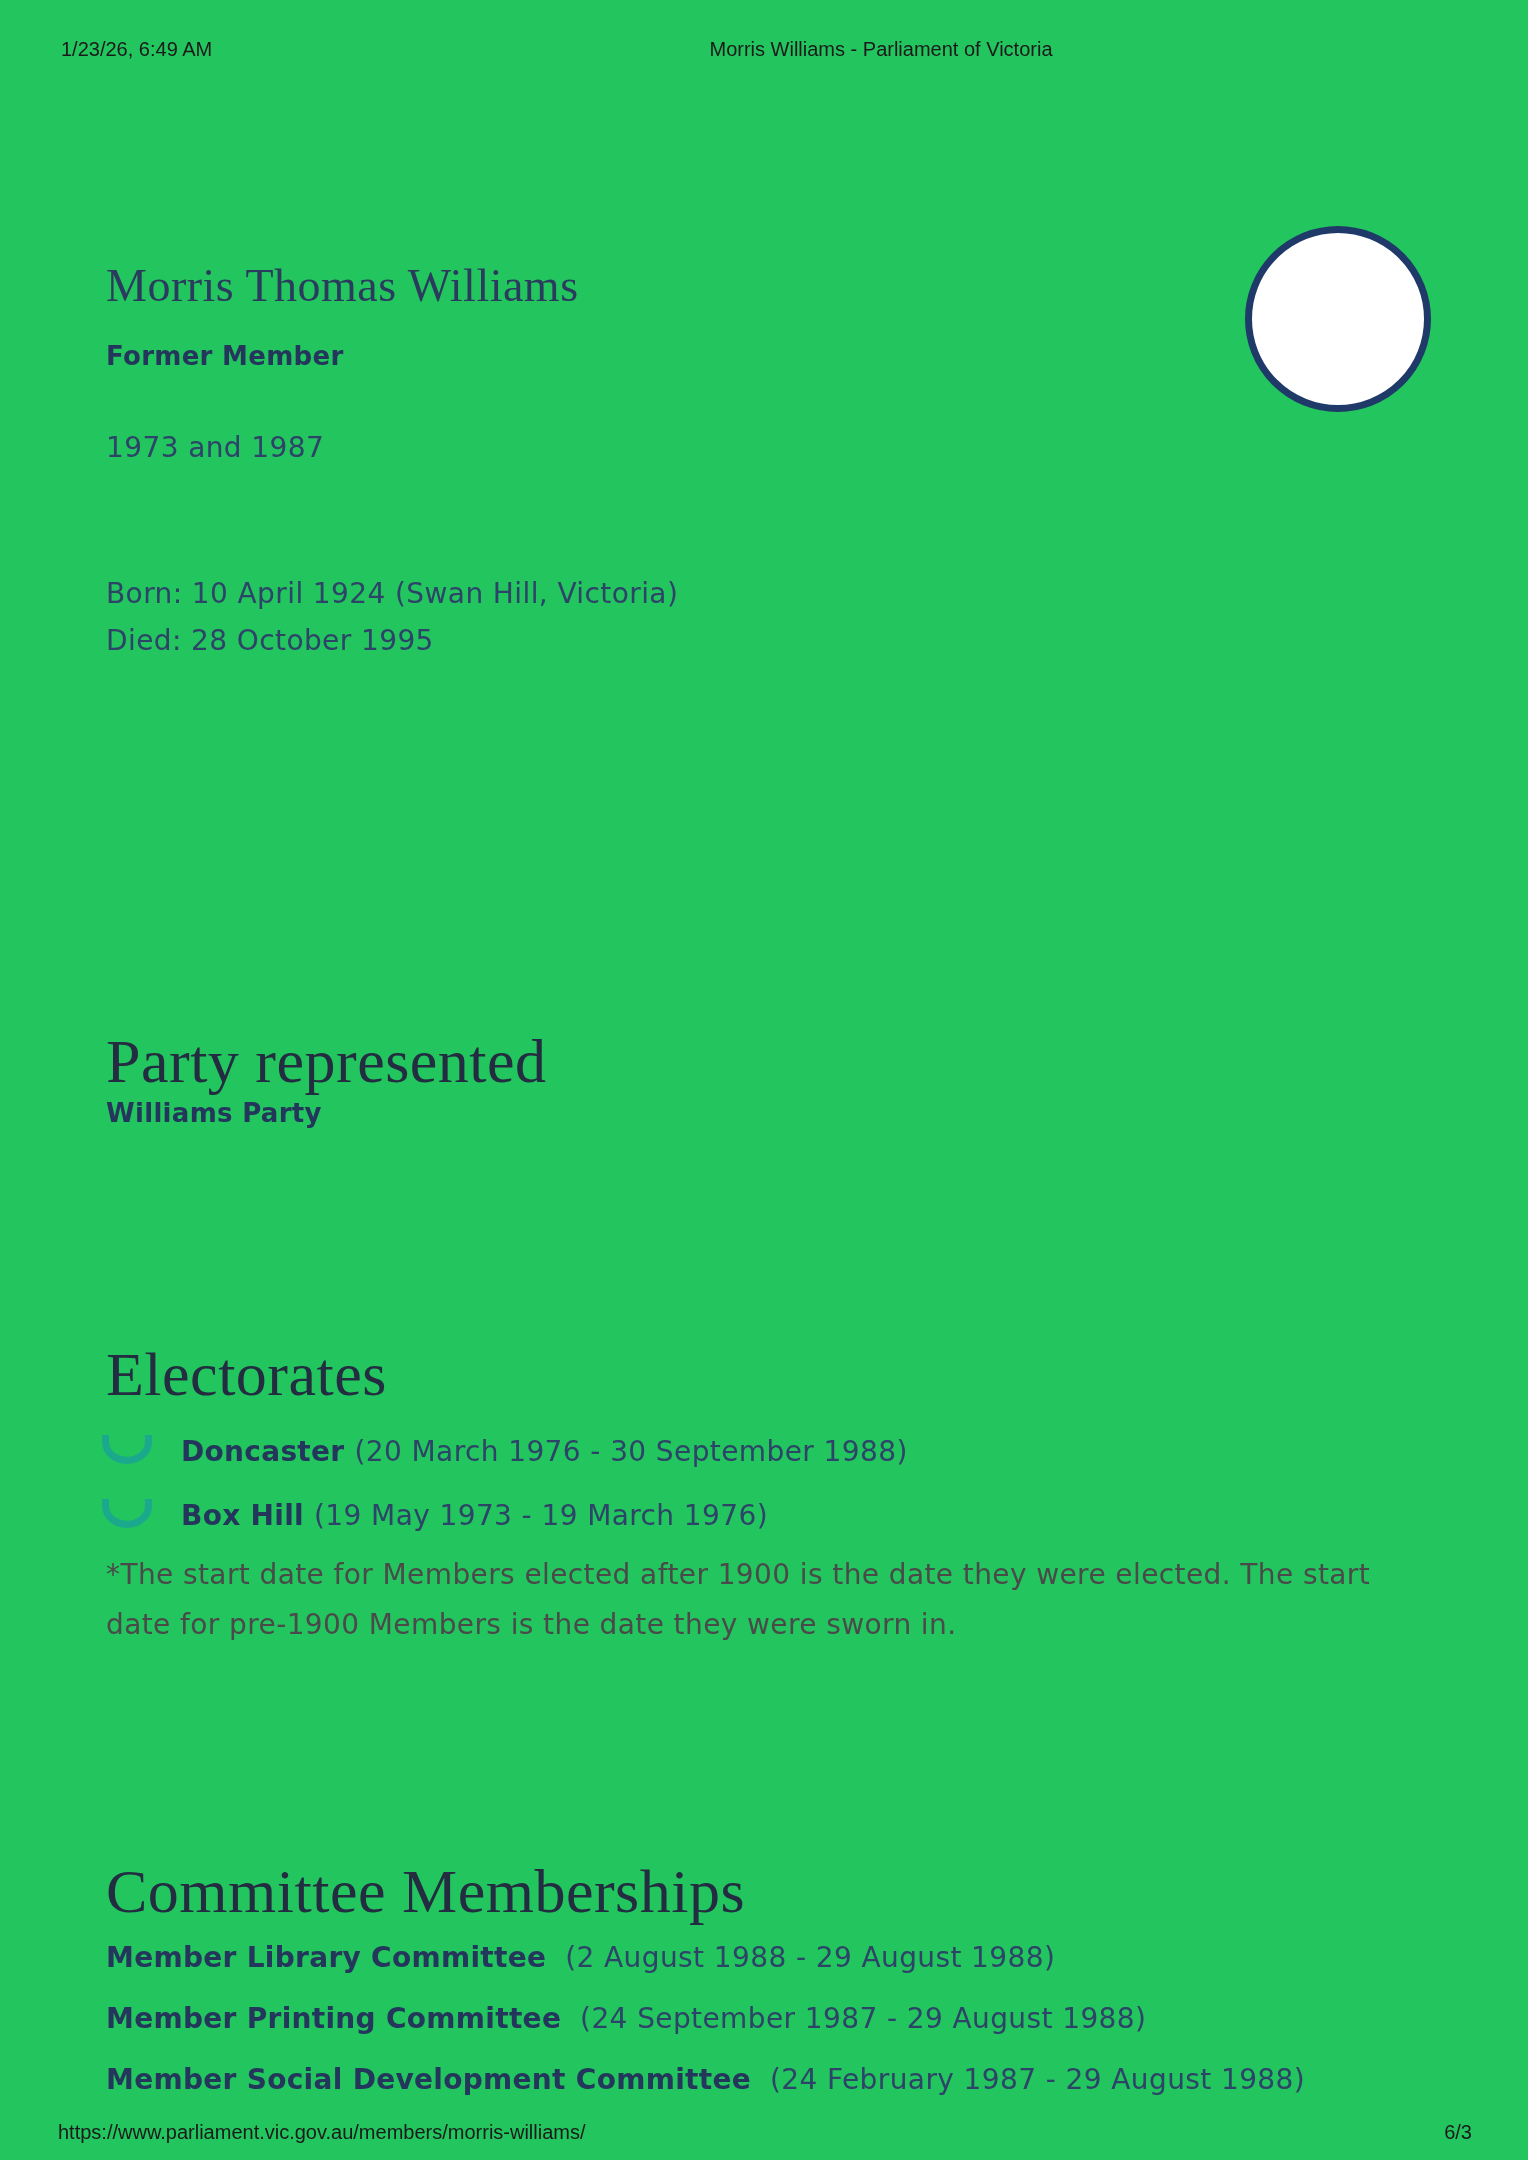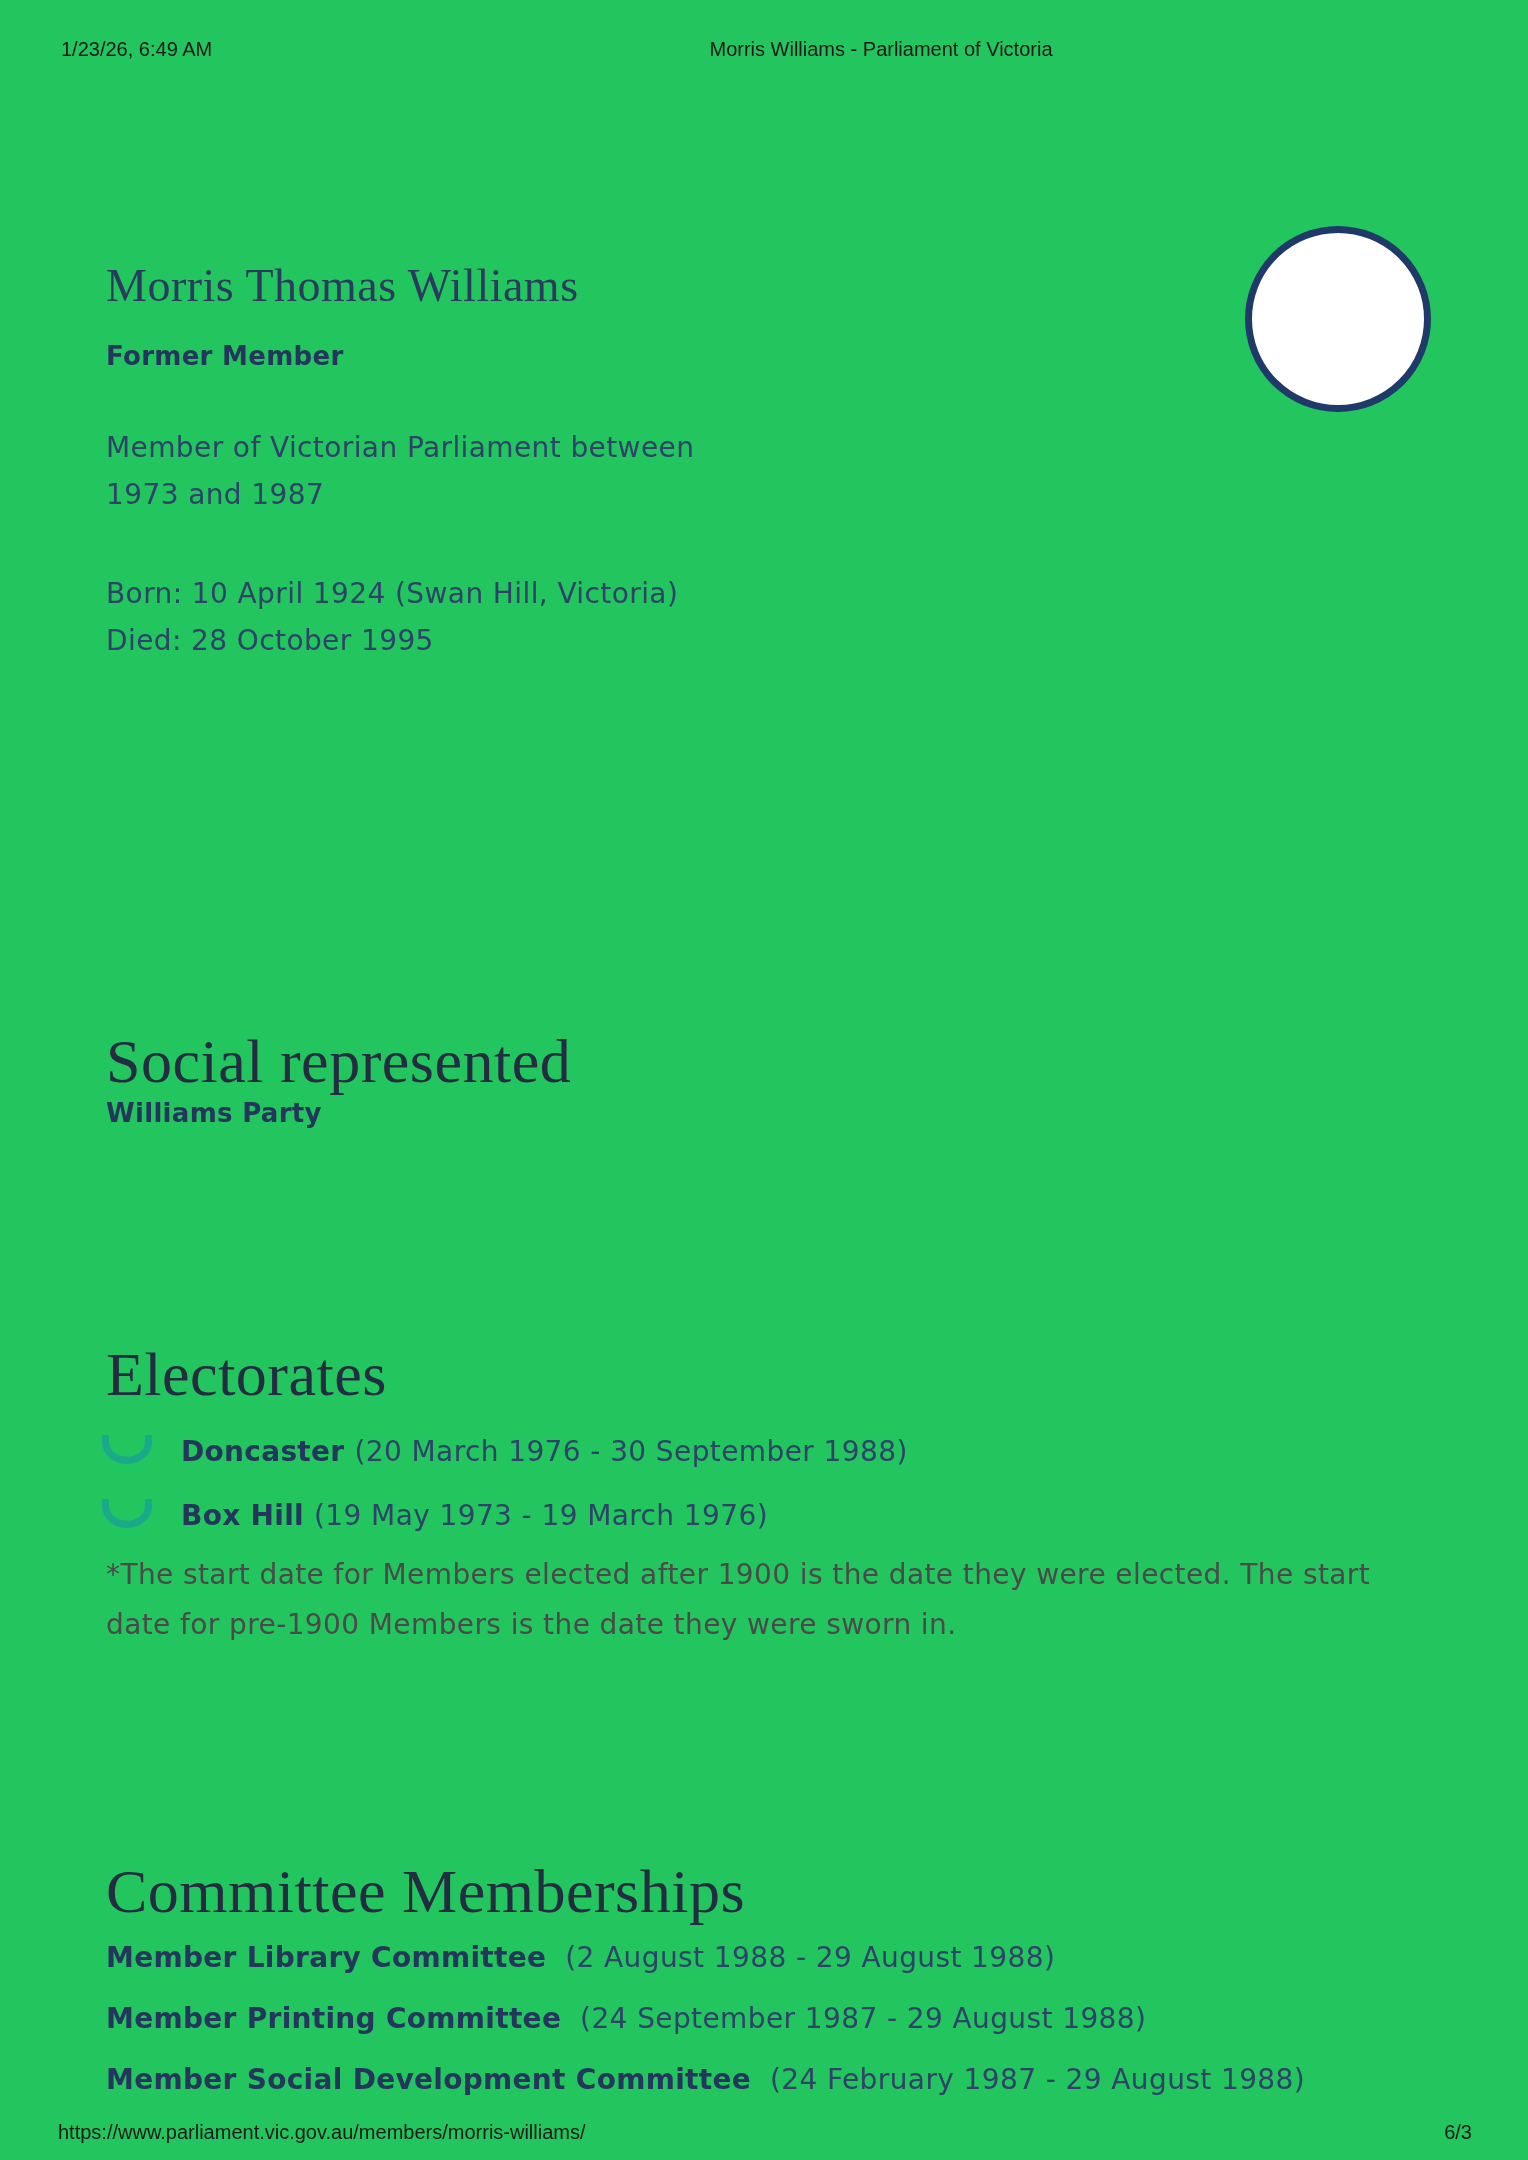--- a/index.html
+++ b/index.html
@@ -109,30 +109,29 @@
 
   <div class="print-meta ph-date">1/23/26, 6:49 AM</div>
   <div class="print-meta ph-title">Morris Williams - Parliament of Victoria</div>
 
   <h1 class="member-name">Morris Thomas Williams</h1>
   <div class="portrait-circle"></div>
 
   <div class="bold-navy lbl-former">Former Member</div>
 
   <div class="body-par par-summary">
-    <span class="line">Member of Victorian Parliament between</span>
     <span class="line">1973 and 1987</span>
   </div>
 
   <div class="body-par par-dates">
     <span class="line">Born: 10 April 1924 (Swan Hill, Victoria)</span>
     <span class="line">Died: 28 October 1995</span>
   </div>
 
-  <h2 class="section-heading h-party">Social represented</h2>
+  <h2 class="section-heading h-party">Party represented</h2>
   <div class="bold-navy lbl-party">Williams Party</div>
 
   <h2 class="section-heading h-electorates">Electorates</h2>
 
   <div class="elect-row row-elect-1">
     <span class="u-arc"></span>
     <span class="elect-name">Doncaster</span>
     <span class="elect-dates">(20 March 1976 - 30 September 1988)</span>
   </div>
   <div class="elect-row row-elect-2">

